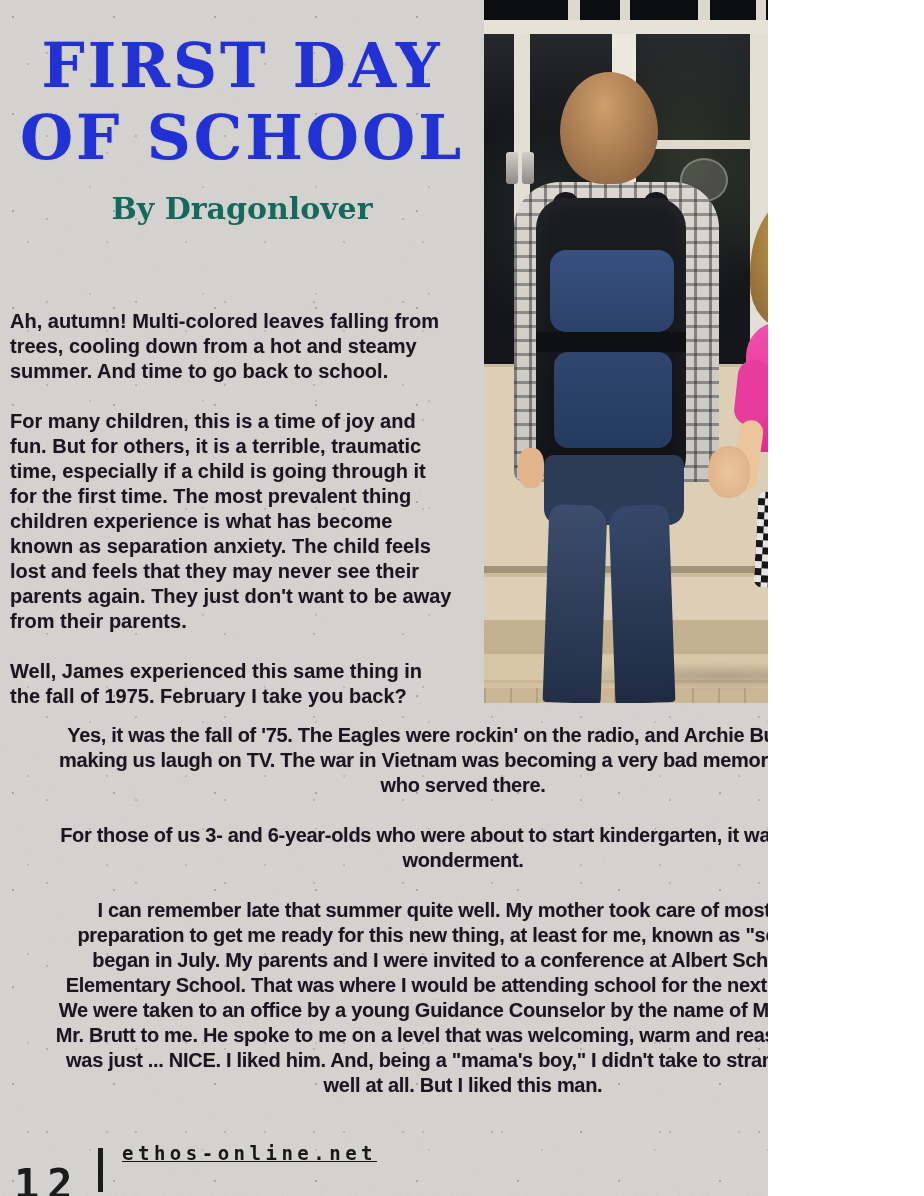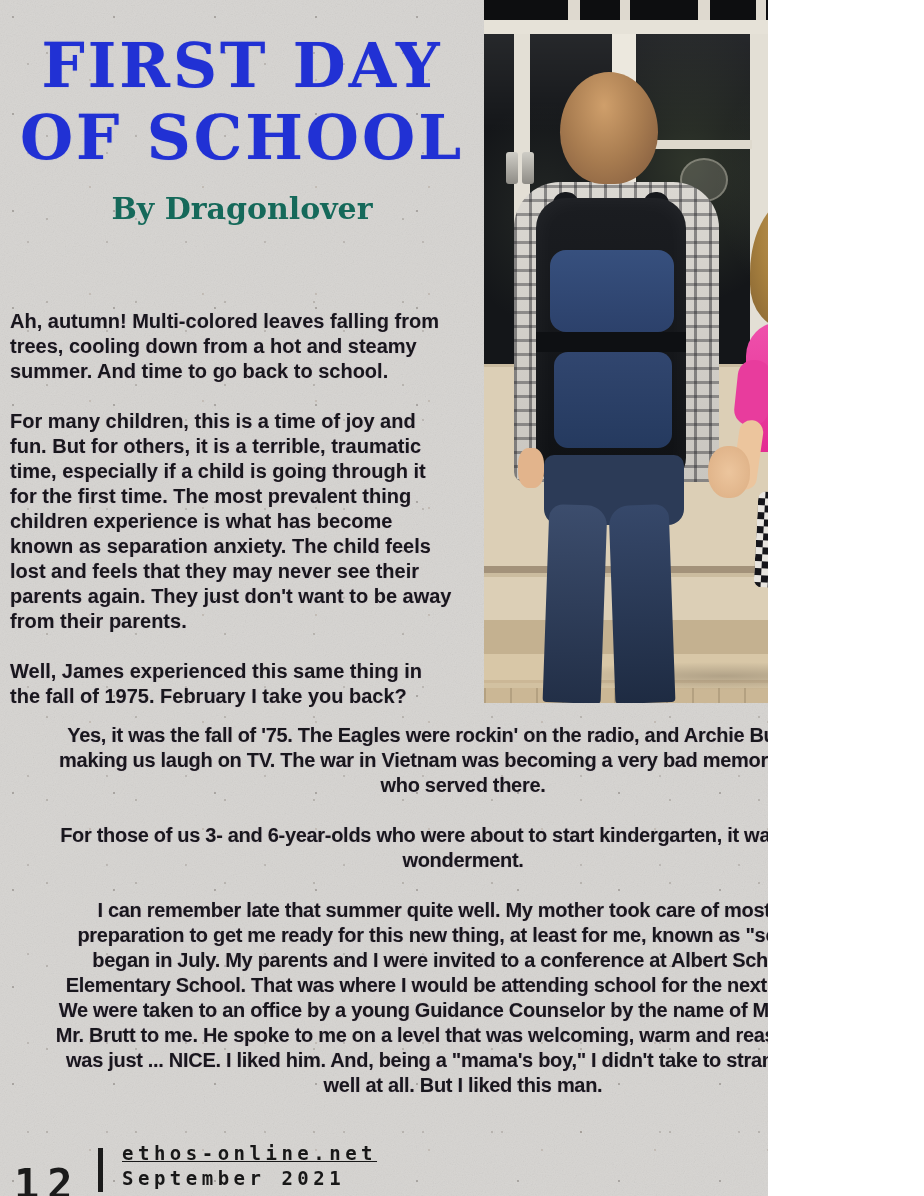--- a/index.html
+++ b/index.html
@@ -235,16 +235,15 @@
 Elementary School. That was where I would be attending school for the next six years.
 We were taken to an office by a young Guidance Counselor by the name of Merrill Brutt.
 Mr. Brutt to me. He spoke to me on a level that was welcoming, warm and reassuring. He
 was just ... NICE. I liked him. And, being a "mama's boy," I didn't take to strangers very
 well at all. But I liked this man.</p>
   </div>
 
   <div class="abs pg-num">12</div>
   <div class="abs pg-bar"></div>
   <div class="abs pg-site">ethos-online.net</div>
-  <div class="abs pg-date">September 2021</div>
   <div class="abs pub">BL Reflections</div>
 
 </div>
 
 </body></html>

